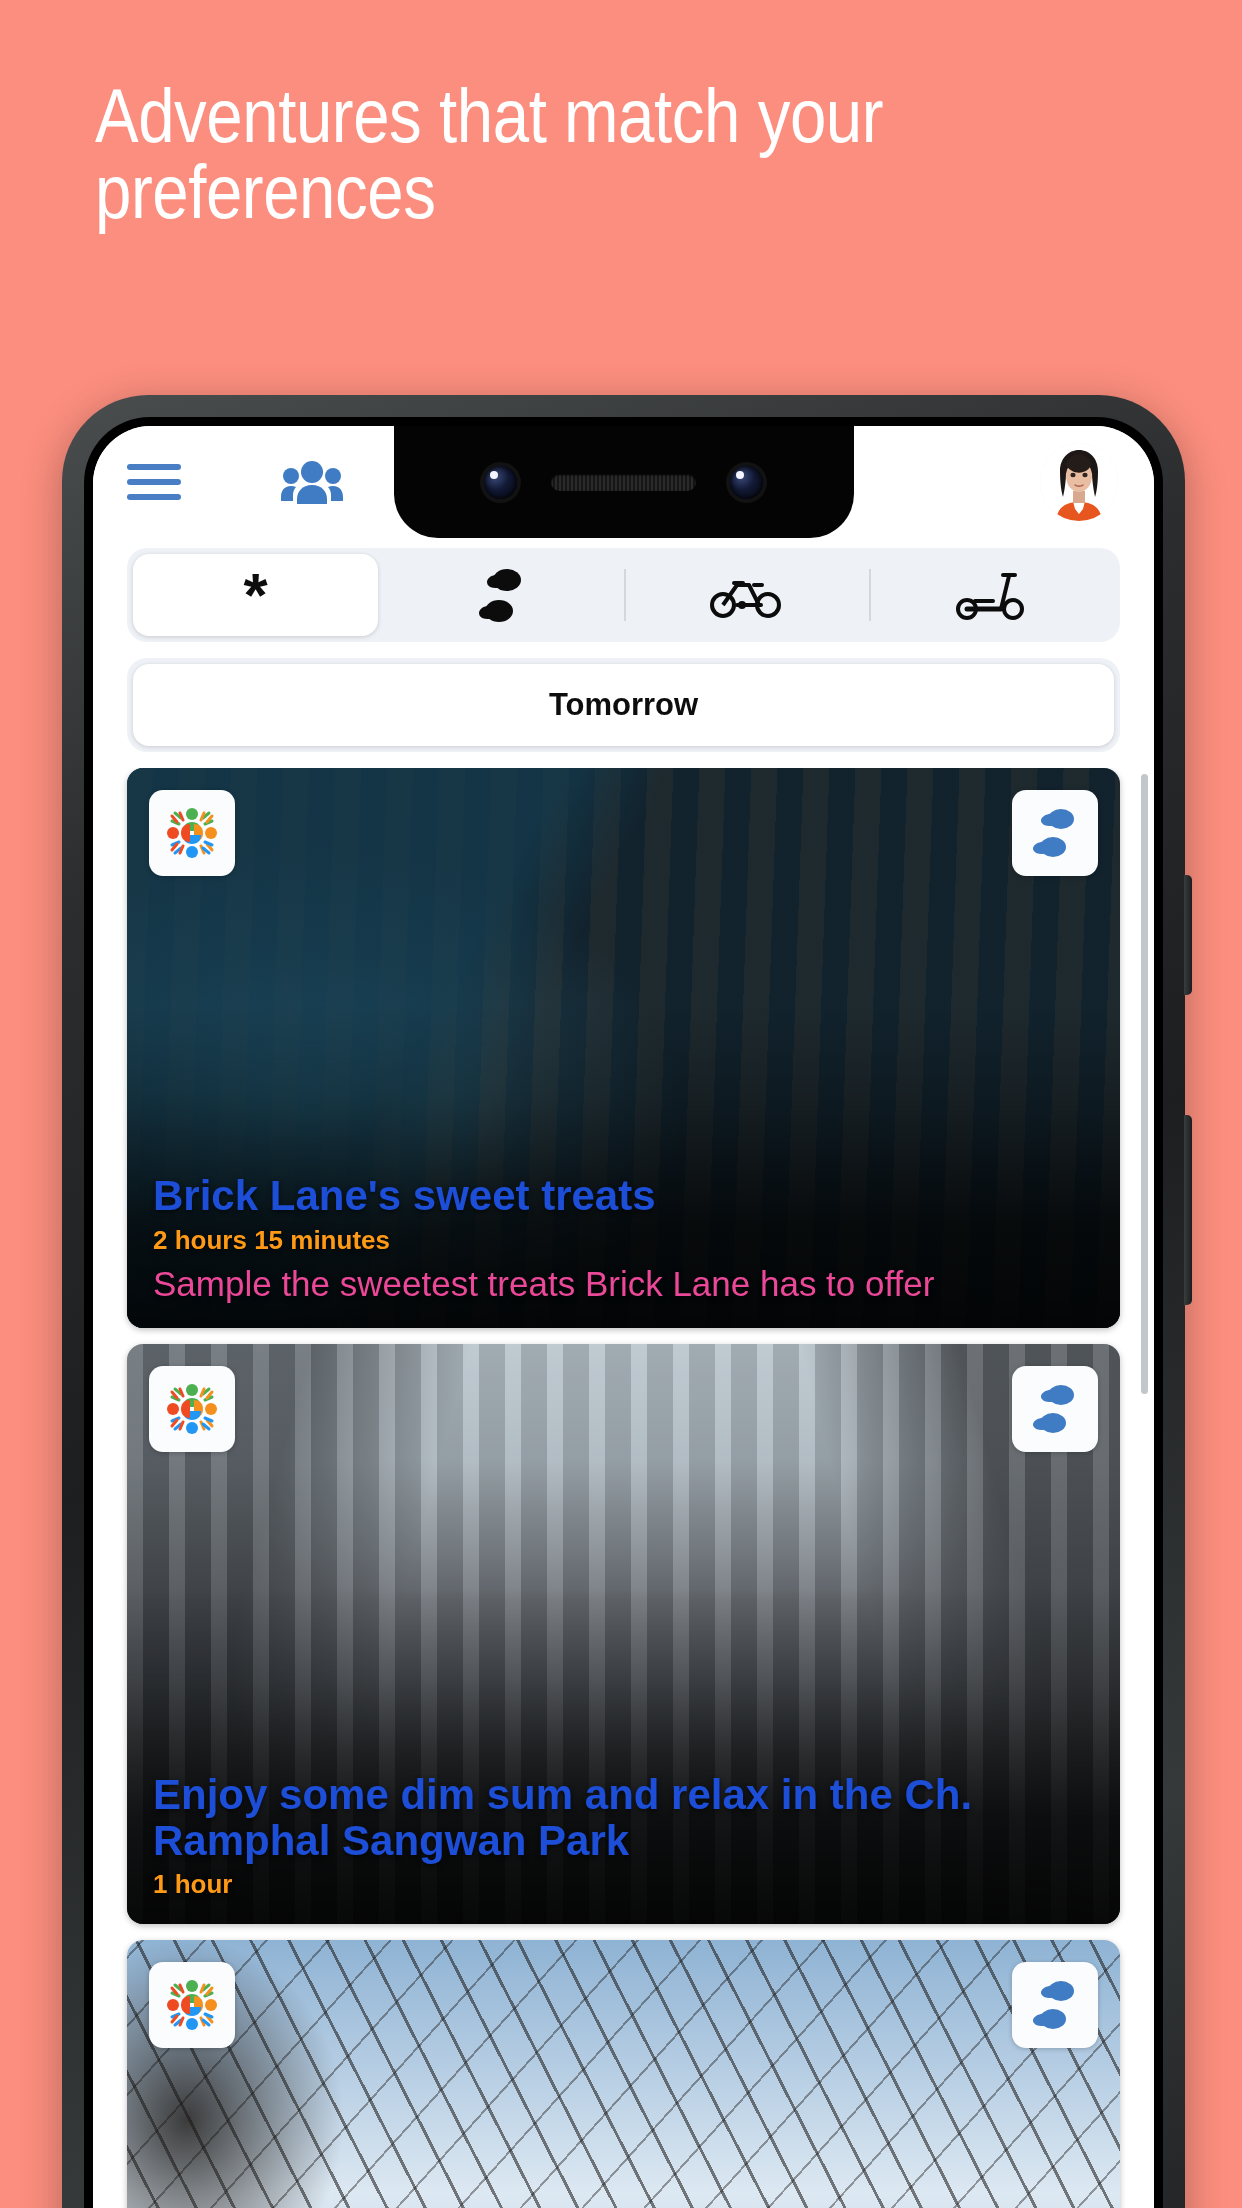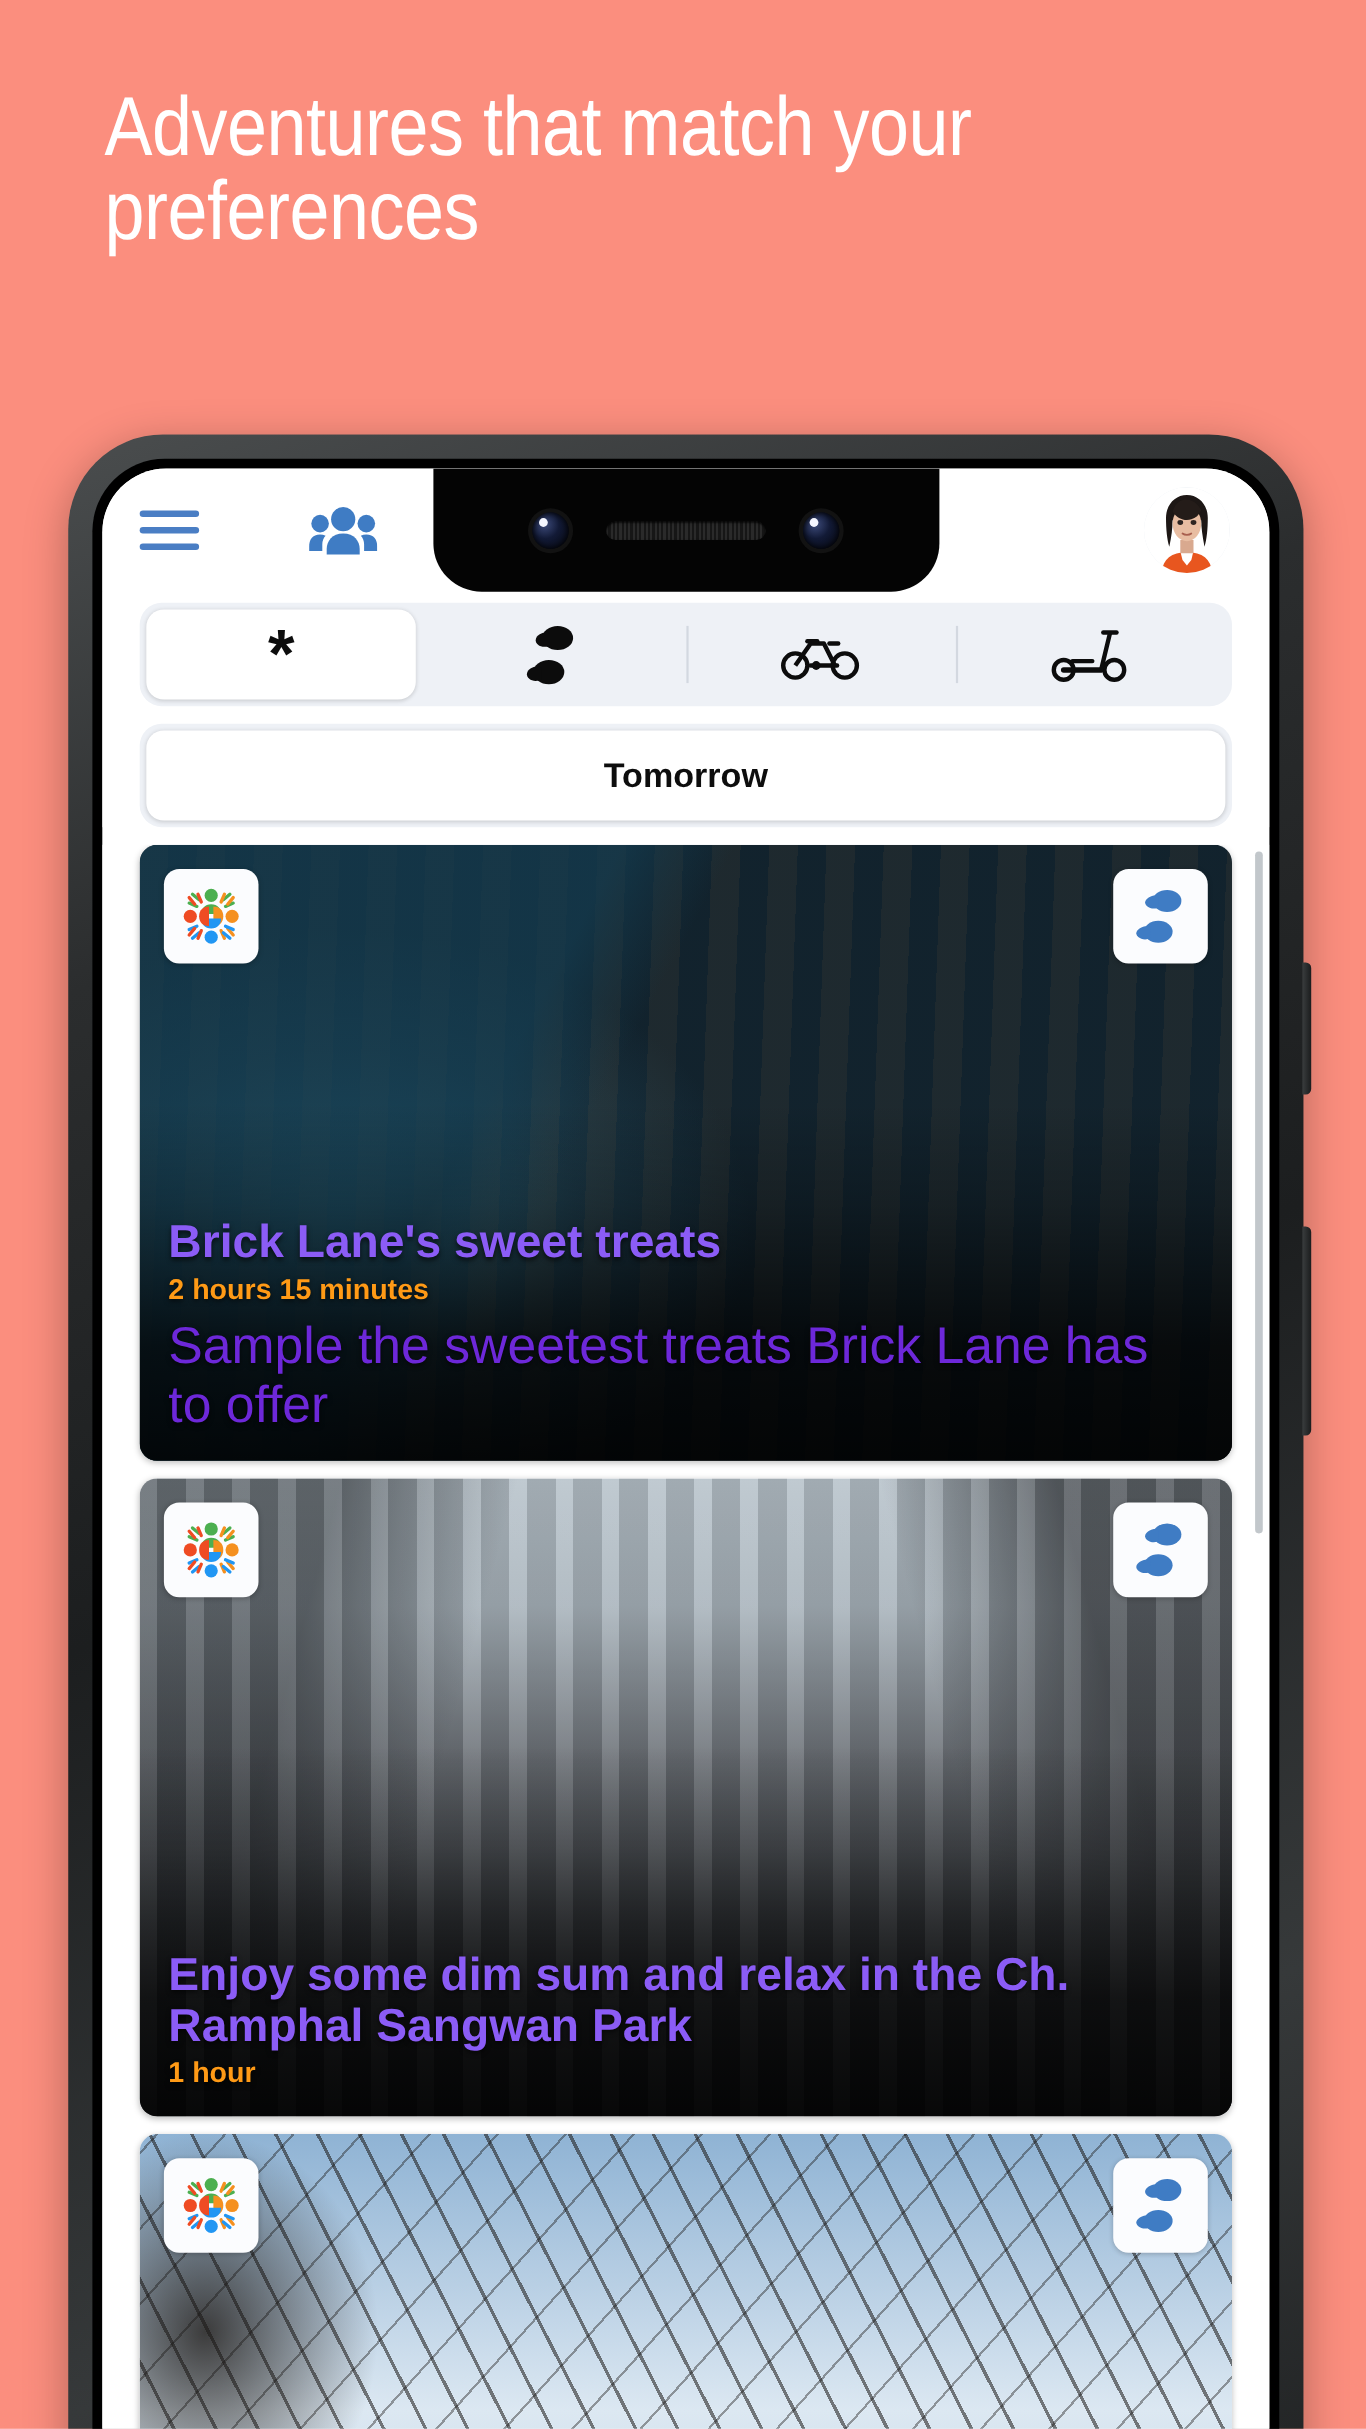--- a/index.html
+++ b/index.html
@@ -184,38 +184,38 @@
   }
   .card-body {
     position: relative;
     padding: 0 26px 24px 26px;
     display: flex;
     flex-direction: column;
     justify-content: flex-end;
     height: 100%;
   }
   .card-title {
-    color: #8b5cf6;
+    color: #1d4ed8;
     font-size: 42px;
     font-weight: bold;
     line-height: 1.08;
     font-family: "Liberation Sans Narrow","Liberation Sans",sans-serif;
     text-shadow: 0 2px 5px rgba(0,0,0,.65);
   }
   .card-dur {
     color: #ff9a16;
     font-size: 26px;
     font-weight: bold;
     margin-top: 6px;
     font-family: "Liberation Sans Narrow","Liberation Sans",sans-serif;
     text-shadow: 0 2px 5px rgba(0,0,0,.65);
   }
   .card-desc {
-    color: #6d28d9;
-    font-size: 47px;
+    color: #ec4899;
+    font-size: 35px;
     line-height: 1.15;
     margin-top: 8px;
     font-family: "Liberation Sans Narrow","Liberation Sans",sans-serif;
     text-shadow: 0 2px 5px rgba(0,0,0,.65);
   }
   .badge {
     position: absolute;
     width: 86px; height: 86px;
     border-radius: 14px;
     background: #fbfcfe;

